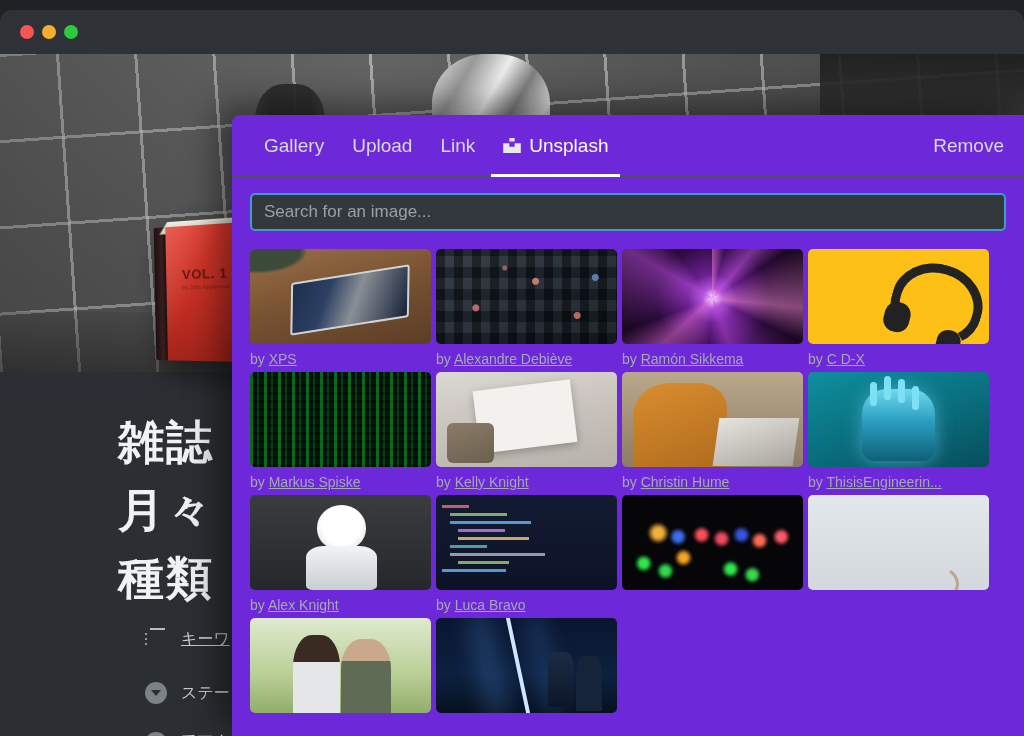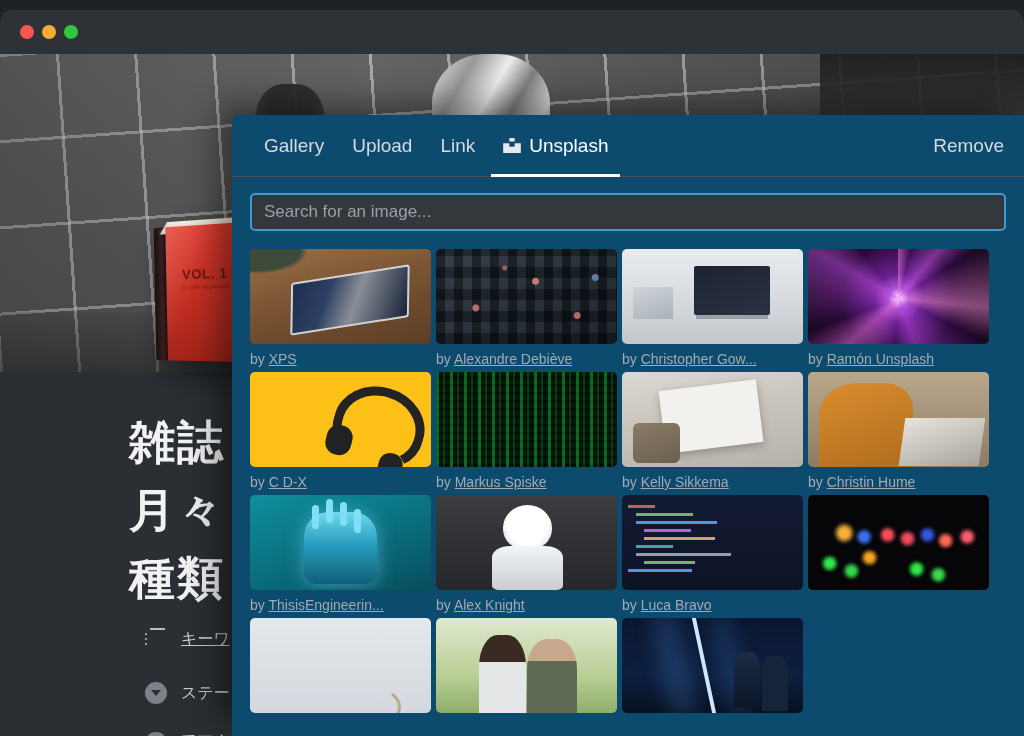--- a/index.html
+++ b/index.html
@@ -122,21 +122,21 @@
     letter-spacing: .5px; opacity: .75;
   }
   .book-sub {
     position: absolute; left: 16px; top: 57px;
     color: #4a140e; font-size: 5px; letter-spacing: .2px; opacity: .65;
   }
 
   
   .headline {
     position: absolute;
-    left: 129px; top: 398px;
+    left: 118px; top: 398px;
     color: #f1f2f3;
     font-size: 46px;
     font-weight: bold;
     line-height: 68px;
     letter-spacing: 2px;
     white-space: pre;
   }
 
   
   .meta-row {
@@ -186,21 +186,21 @@
     border-radius: 6px 6px 0 0;
     display: flex; align-items: center; justify-content: space-around;
     padding: 0 6px; box-sizing: border-box;
   }
 
   
   .modal {
     position: absolute;
     left: 232px; top: 115px;
     width: 792px; height: 621px;
-    background: #0c4a6e;
+    background: #6d28d9;
     border-radius: 8px 0 0 0;
     box-shadow: -14px -10px 34px rgba(0,0,0,.45);
     overflow: hidden;
   }
 
   .modal-header {
     position: relative;
     height: 62px;
     display: flex; align-items: center;
     padding: 0 18px 0 18px;
@@ -629,33 +629,26 @@
 
         <div class="cell">
           <div class="thumb t-board"></div>
           <div class="credit">
             <span>by</span>
             <a>Alexandre Debiève</a>
           </div>
         </div>
 
 
-        <div class="cell">
-          <div class="thumb t-office"></div>
-          <div class="credit">
-            <span>by</span>
-            <a>Christopher Gow...</a>
-          </div>
-        </div>
 
         <div class="cell">
           <div class="thumb t-plasma"></div>
           <div class="credit">
             <span>by</span>
-            <a>Ramón Unsplash</a>
+            <a>Ramón Sikkema</a>
           </div>
         </div>
 
         <div class="cell">
           <div class="thumb t-headphones"></div>
           <div class="credit">
             <span>by</span>
             <a>C D-X</a>
           </div>
         </div>
@@ -665,21 +658,21 @@
           <div class="credit">
             <span>by</span>
             <a>Markus Spiske</a>
           </div>
         </div>
 
         <div class="cell">
           <div class="thumb t-notebook"></div>
           <div class="credit">
             <span>by</span>
-            <a>Kelly Sikkema</a>
+            <a>Kelly Knight</a>
           </div>
         </div>
 
         <div class="cell">
           <div class="thumb t-christin"></div>
           <div class="credit">
             <span>by</span>
             <a>Christin Hume</a>
           </div>
         </div>

